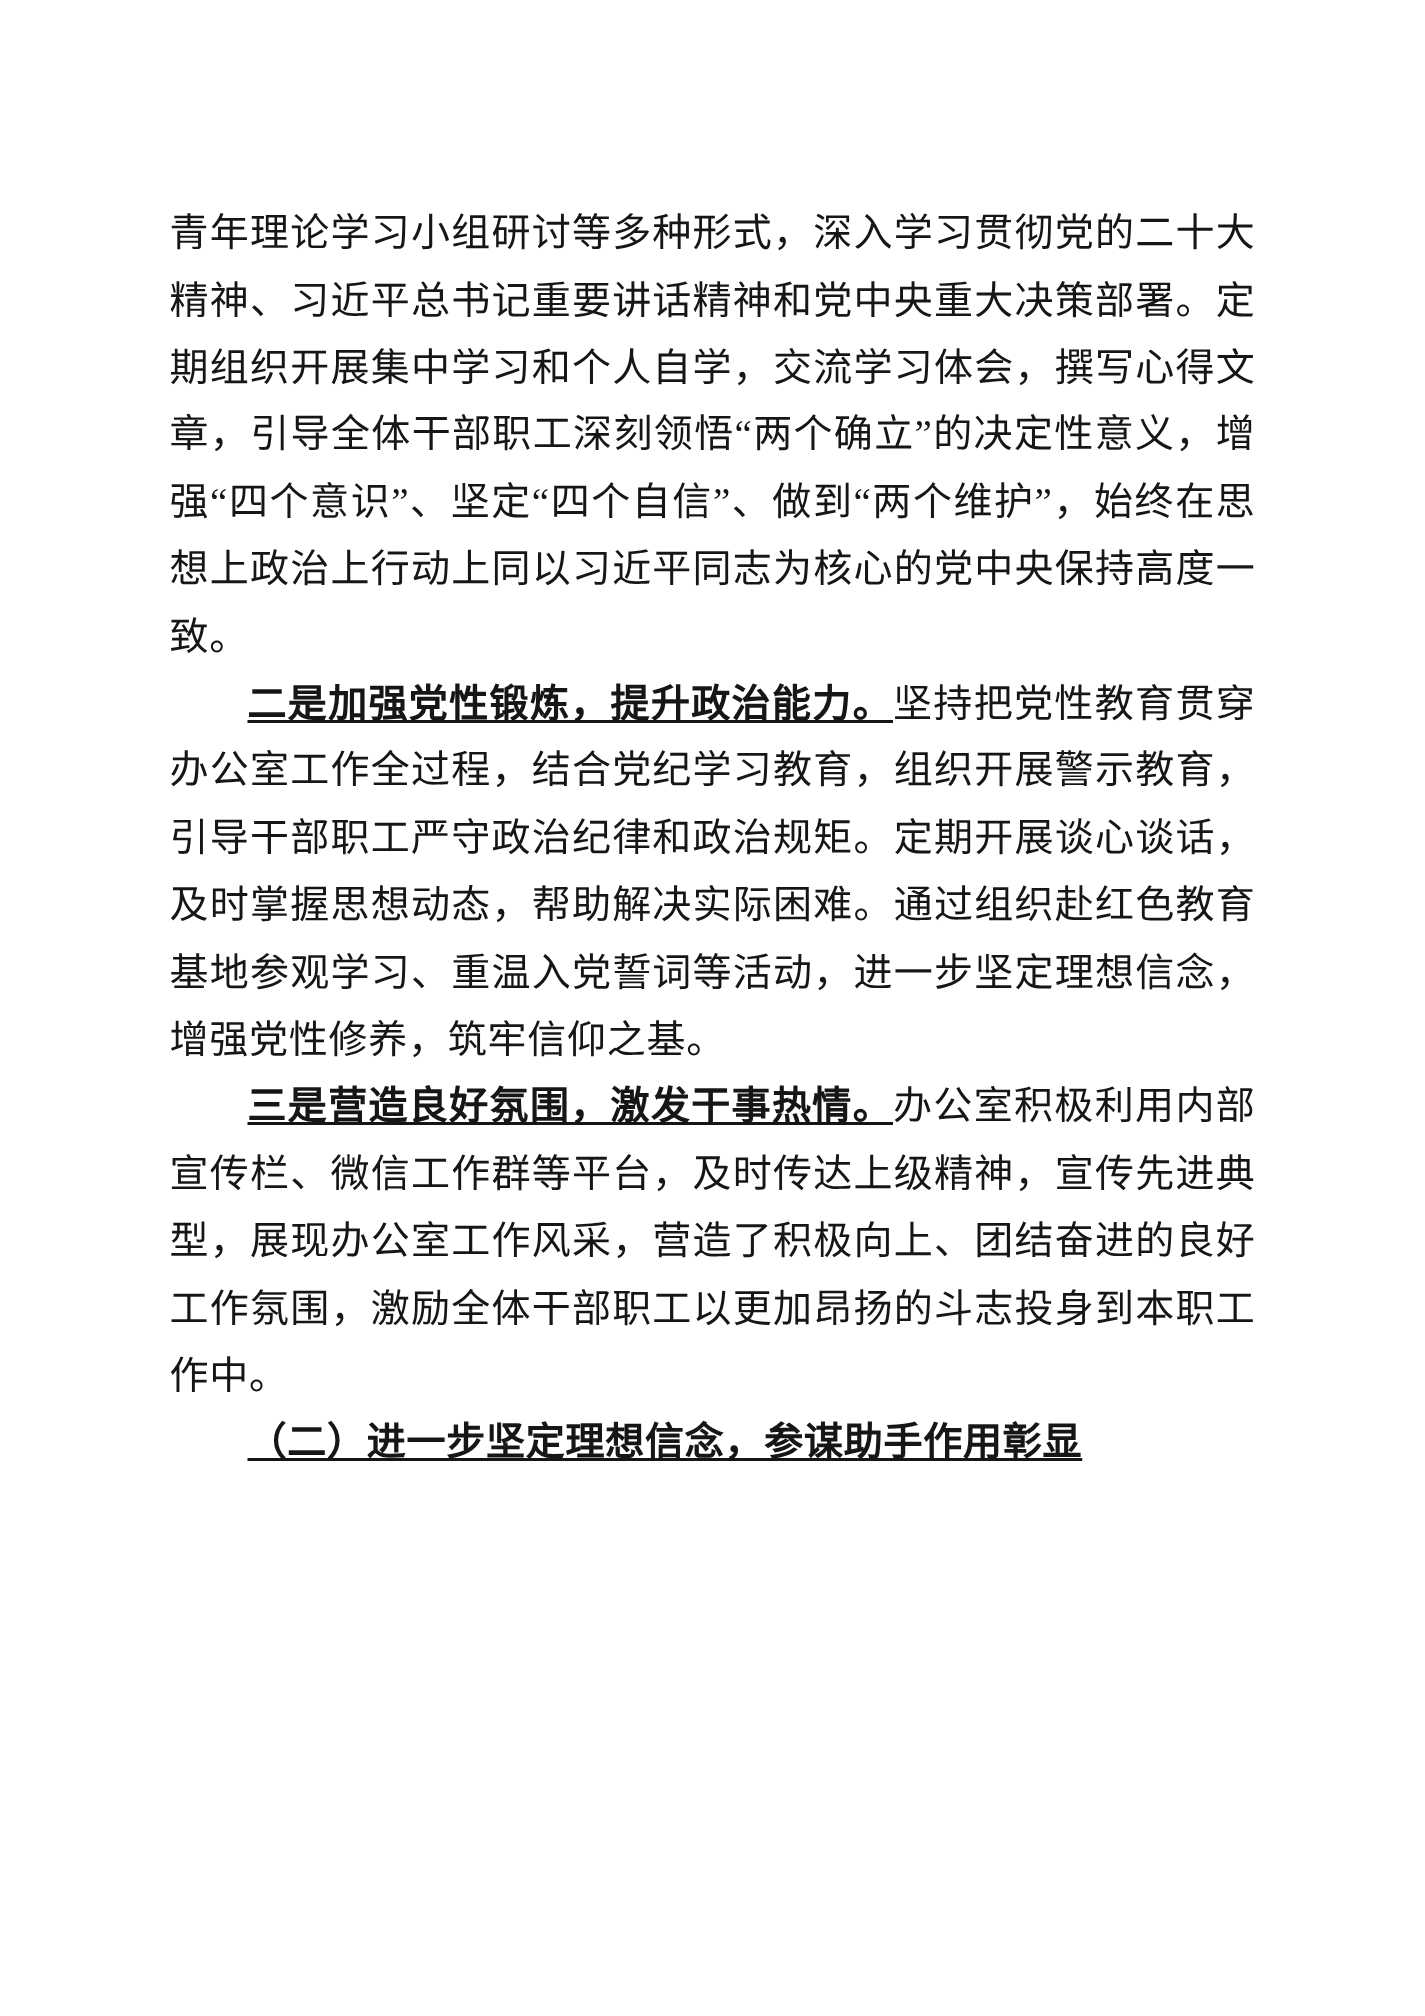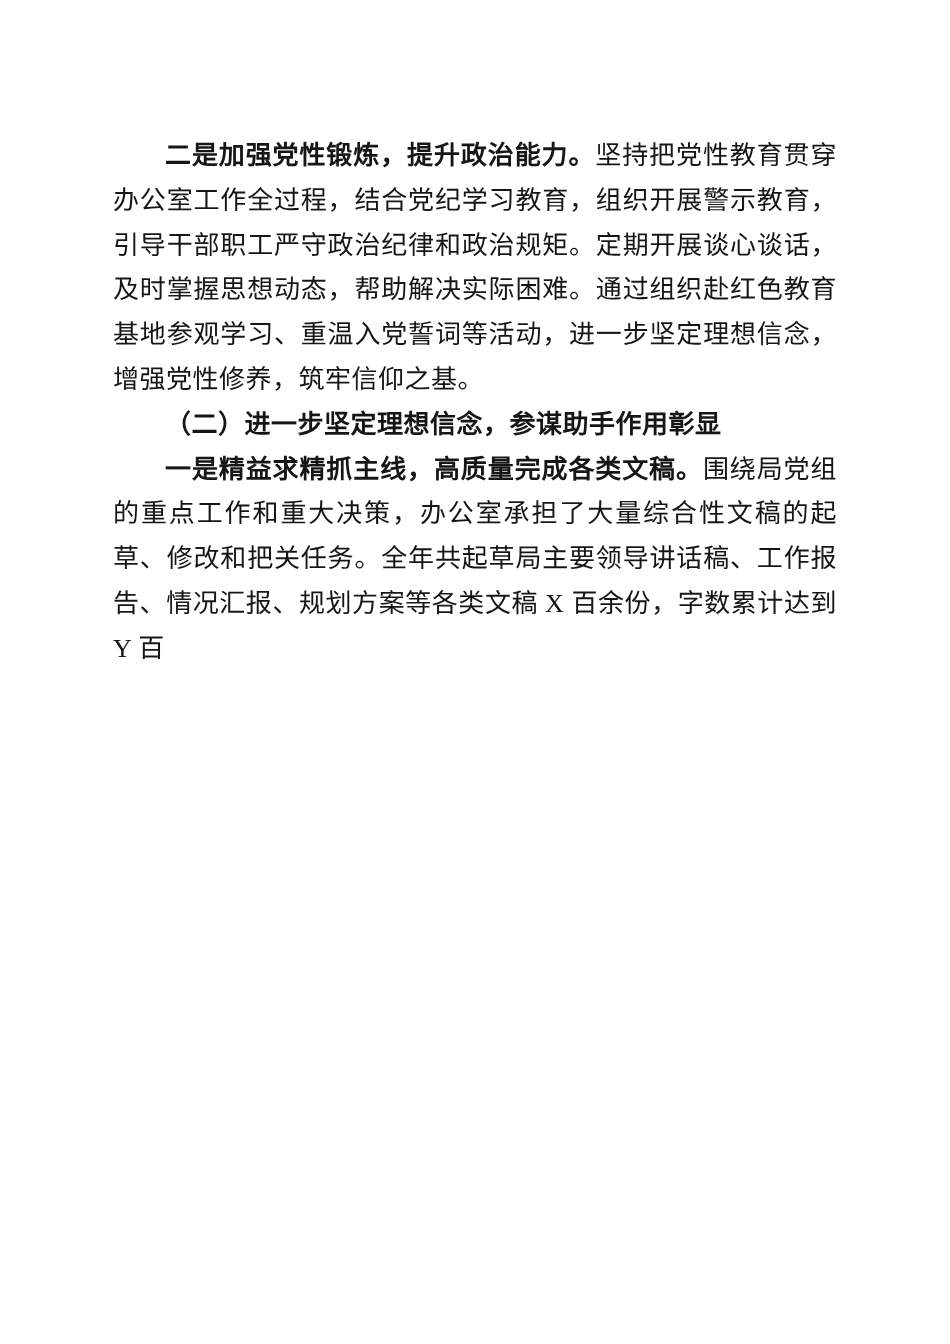--- a/index.html
+++ b/index.html
@@ -30,30 +30,32 @@
   .para {
     margin: 0;
     padding: 0;
     text-indent: 2em;
   }
   .para.continuation {
     text-indent: 0;
   }
   .lead {
     font-weight: bold;
+    text-decoration: underline;
   }
 </style>
 </head>
 <body>
 
 <div class="page">
   <div class="content">
 
+    <p class="para continuation"><span class="lead"></span><span>青年理论学习小组研讨等多种形式，深入学习贯彻党的二十大精神、习近平总书记重要讲话精神和党中央重大决策部署。定期组织开展集中学习和个人自学，交流学习体会，撰写心得文章，引导全体干部职工深刻领悟“两个确立”的决定性意义，增强“四个意识”、坚定“四个自信”、做到“两个维护”，始终在思想上政治上行动上同以习近平同志为核心的党中央保持高度一致。</span></p>
 
     <p class="para"><span class="lead">二是加强党性锻炼，提升政治能力。</span><span>坚持把党性教育贯穿办公室工作全过程，结合党纪学习教育，组织开展警示教育，引导干部职工严守政治纪律和政治规矩。定期开展谈心谈话，及时掌握思想动态，帮助解决实际困难。通过组织赴红色教育基地参观学习、重温入党誓词等活动，进一步坚定理想信念，增强党性修养，筑牢信仰之基。</span></p>
 
+    <p class="para"><span class="lead">三是营造良好氛围，激发干事热情。</span><span>办公室积极利用内部宣传栏、微信工作群等平台，及时传达上级精神，宣传先进典型，展现办公室工作风采，营造了积极向上、团结奋进的良好工作氛围，激励全体干部职工以更加昂扬的斗志投身到本职工作中。</span></p>
 
     <p class="para"><span class="lead">（二）进一步坚定理想信念，参谋助手作用彰显</span><span></span></p>
 
-    <p class="para"><span class="lead">一是精益求精抓主线，高质量完成各类文稿。</span><span>围绕局党组的重点工作和重大决策，办公室承担了大量综合性文稿的起草、修改和把关任务。全年共起草局主要领导讲话稿、工作报告、情况汇报、规划方案等各类文稿 X 百余份，字数累计达到 Y 百</span></p>
 
   </div>
 </div>
 
 </body></html>

